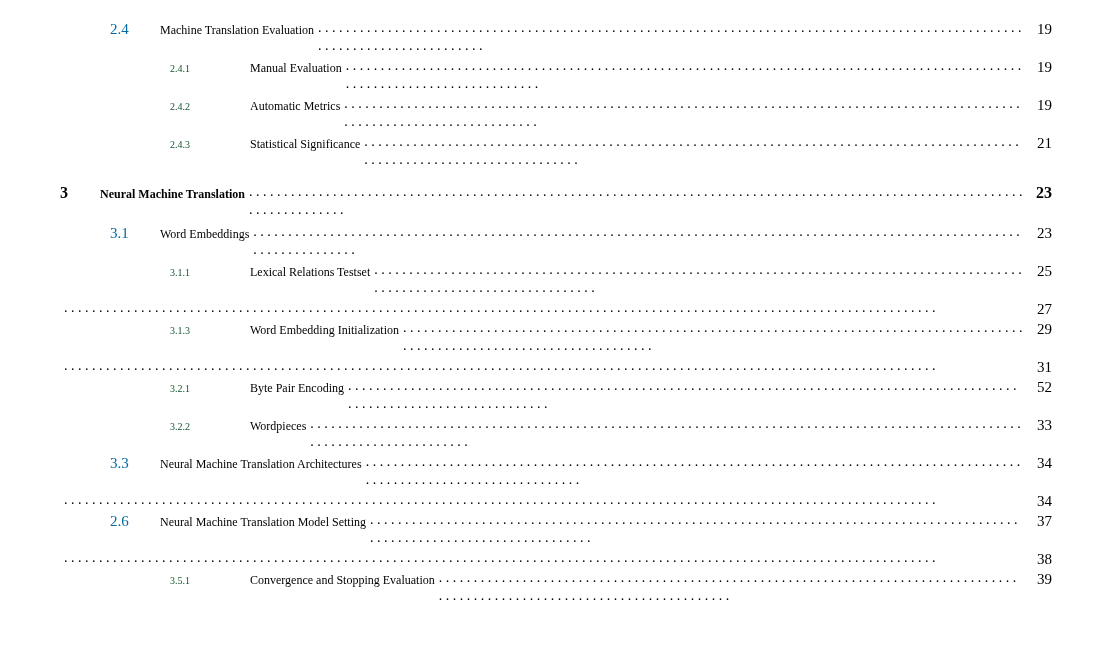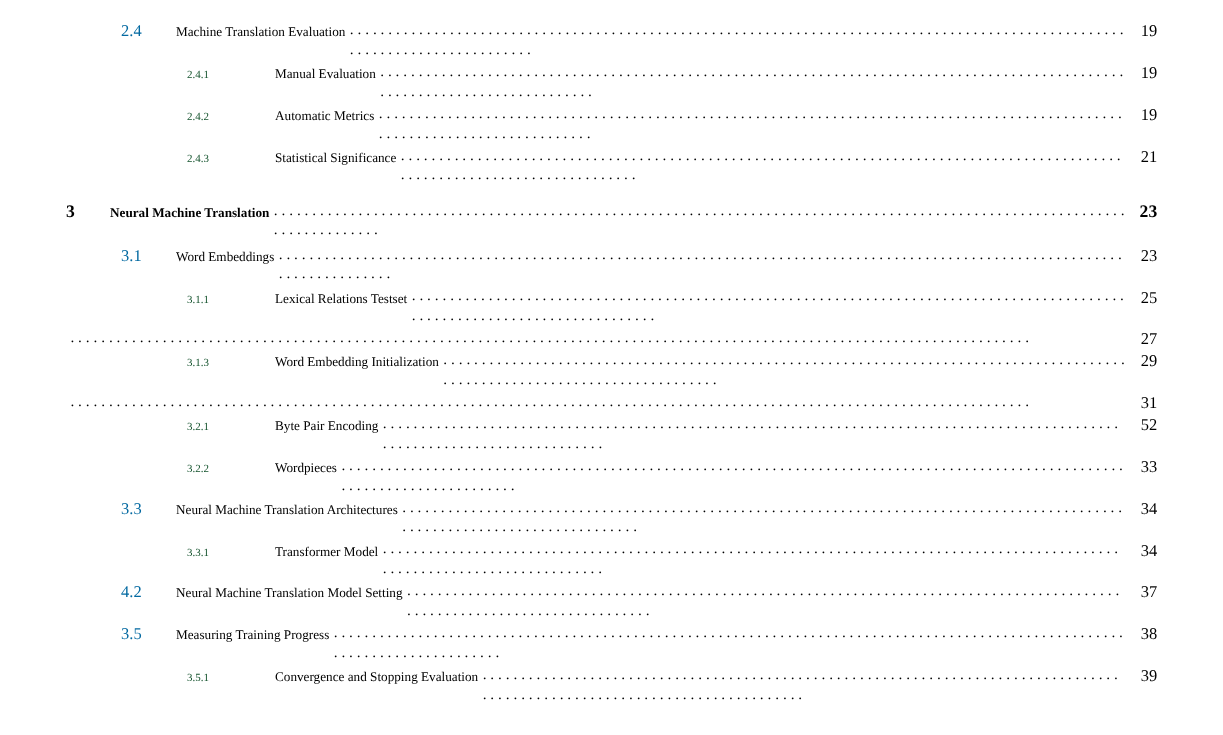--- a/index.html
+++ b/index.html
@@ -227,42 +227,34 @@
   <div class="toc-entry section-row">
     <div class="entry-left indent-1">
       <span class="section-number">3.3</span>
       <span class="entry-title">Neural Machine Translation Architectures</span>
     </div>
     <div class="dots"></div>
     <span class="page-number">34</span>
   </div>
 
   <div class="toc-entry subsection-row">
-    <div class="entry-left indent-2">
-      <span class="subsection-number">3.3.1</span>
-      <span class="entry-title">Transformer Model</span>
-    </div>
     <div class="dots"></div>
     <span class="page-number">34</span>
   </div>
 
   <div class="toc-entry section-row">
     <div class="entry-left indent-1">
-      <span class="section-number">4.2</span>
+      <span class="section-number">2.6</span>
       <span class="entry-title">Neural Machine Translation Model Setting</span>
     </div>
     <div class="dots"></div>
     <span class="page-number">37</span>
   </div>
 
   <div class="toc-entry section-row">
-    <div class="entry-left indent-1">
-      <span class="section-number">3.5</span>
-      <span class="entry-title">Measuring Training Progress</span>
-    </div>
     <div class="dots"></div>
     <span class="page-number">38</span>
   </div>
 
   <div class="toc-entry subsection-row">
     <div class="entry-left indent-2">
       <span class="subsection-number">3.5.1</span>
       <span class="entry-title">Convergence and Stopping Evaluation</span>
     </div>
     <div class="dots"></div>

